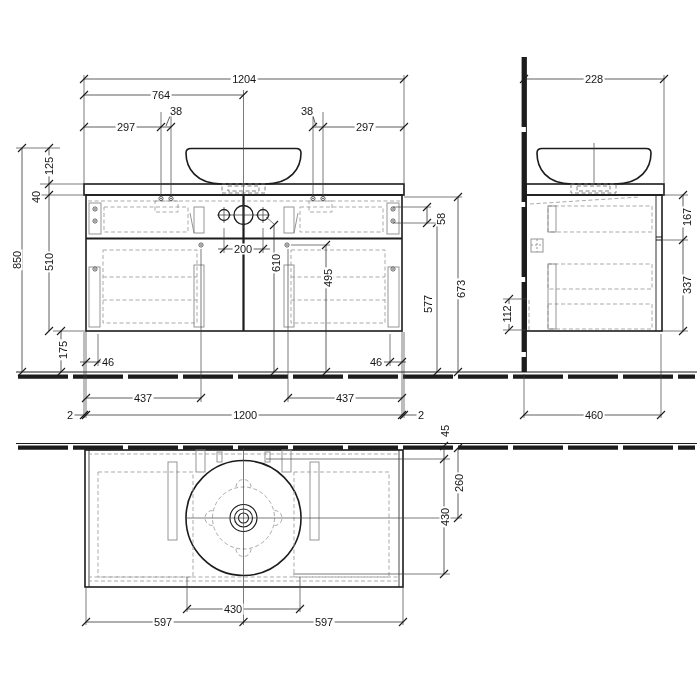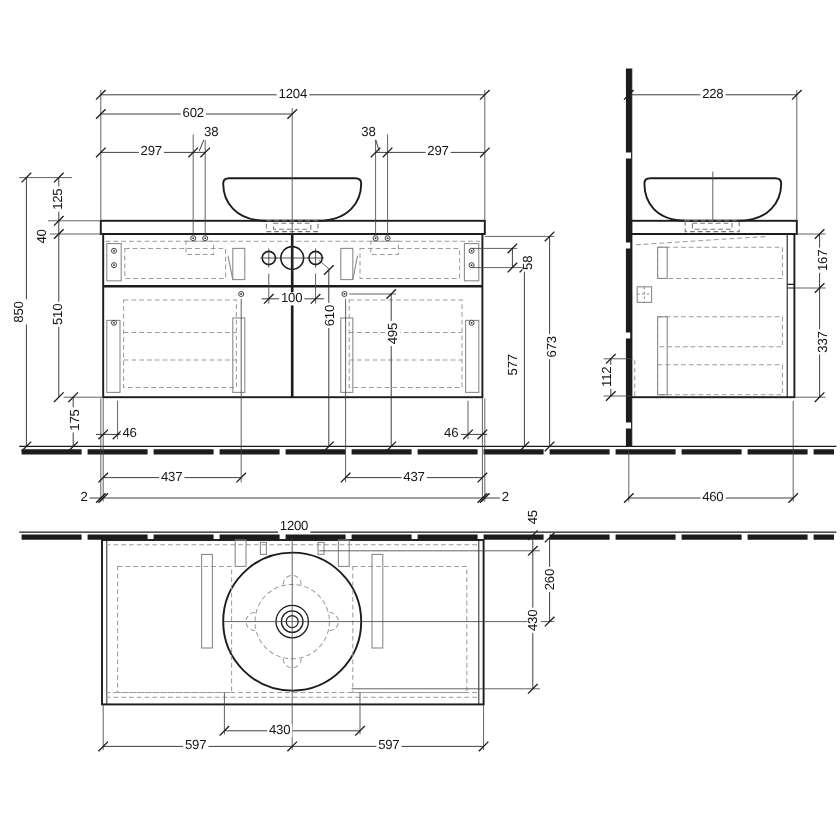--- a/index.html
+++ b/index.html
@@ -199,41 +199,41 @@
              M505 303L513 295 M505 334L513 326
              M679 199L687 191 M679 244L687 236 M679 335L687 327
              M440 450L448 442 M440 463L448 455 M440 578L448 570
              M454 452L462 444 M454 522L462 514
              M183 613L191 605 M296 613L304 605
              M82 626L90 618 M239.5 626L247.5 618 M399 626L407 618"></path>
   </g>
 </svg>
 
 <div class="dim" style="left:244px;top:79px">1204</div>
-<div class="dim" style="left:161px;top:95px">602</div>
+<div class="dim" style="left:161px;top:95px">764</div>
 <div class="dim" style="left:126px;top:127px">297</div>
 <div class="dim" style="left:365px;top:127px">297</div>
 <div class="dim" style="left:176px;top:111px">38</div>
 <div class="dim" style="left:307px;top:111px">38</div>
 <div class="dim v" style="left:17px;top:260px">850</div>
 <div class="dim v" style="left:49px;top:166px">125</div>
 <div class="dim v" style="left:36px;top:197px">40</div>
 <div class="dim v" style="left:49px;top:262px">510</div>
 <div class="dim v" style="left:63px;top:350px">175</div>
-<div class="dim" style="left:243px;top:249px">100</div>
+<div class="dim" style="left:243px;top:249px">200</div>
 <div class="dim v" style="left:276px;top:263px">610</div>
 <div class="dim v" style="left:328px;top:278px">495</div>
 <div class="dim v" style="left:441px;top:219px">58</div>
 <div class="dim v" style="left:428px;top:304px">577</div>
 <div class="dim v" style="left:461px;top:289px">673</div>
 <div class="dim" style="left:108px;top:362px">46</div>
 <div class="dim" style="left:376px;top:362px">46</div>
 <div class="dim" style="left:143px;top:398px">437</div>
 <div class="dim" style="left:345px;top:398px">437</div>
-<div class="dim" style="left:245px;top:439px">1200</div>
+<div class="dim" style="left:245px;top:415px">1200</div>
 <div class="dim" style="left:70px;top:415px">2</div>
 <div class="dim" style="left:421px;top:415px">2</div>
 
 <div class="dim" style="left:594px;top:79px">228</div>
 <div class="dim v" style="left:687px;top:217px">167</div>
 <div class="dim v" style="left:687px;top:285px">337</div>
 <div class="dim v" style="left:507px;top:314px">112</div>
 <div class="dim" style="left:594px;top:415px">460</div>
 
 <div class="dim v" style="left:445px;top:431px">45</div>

